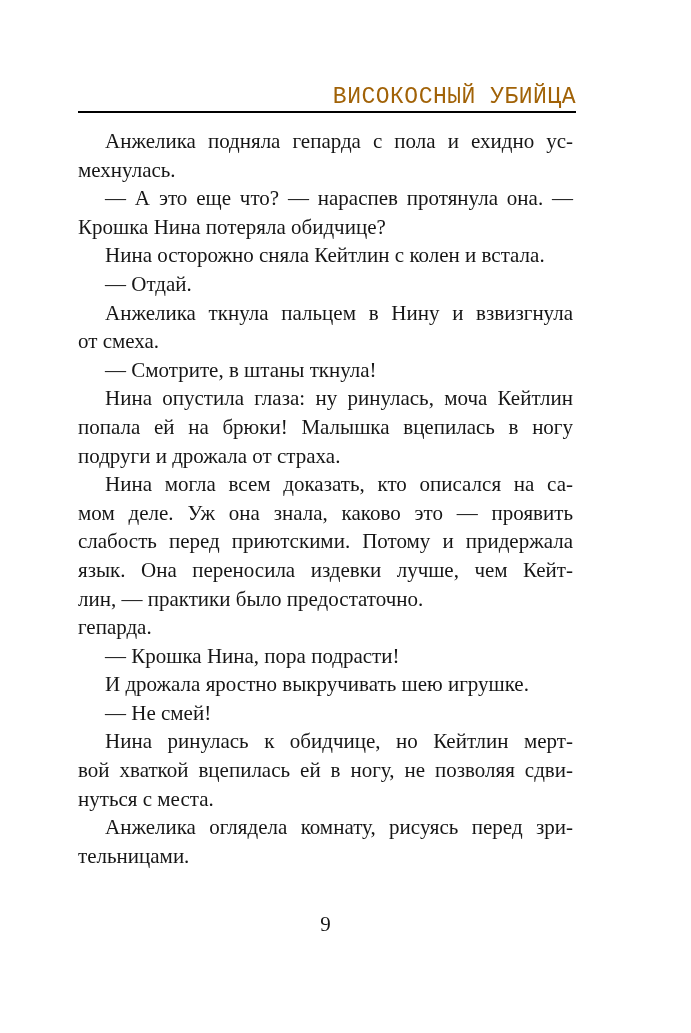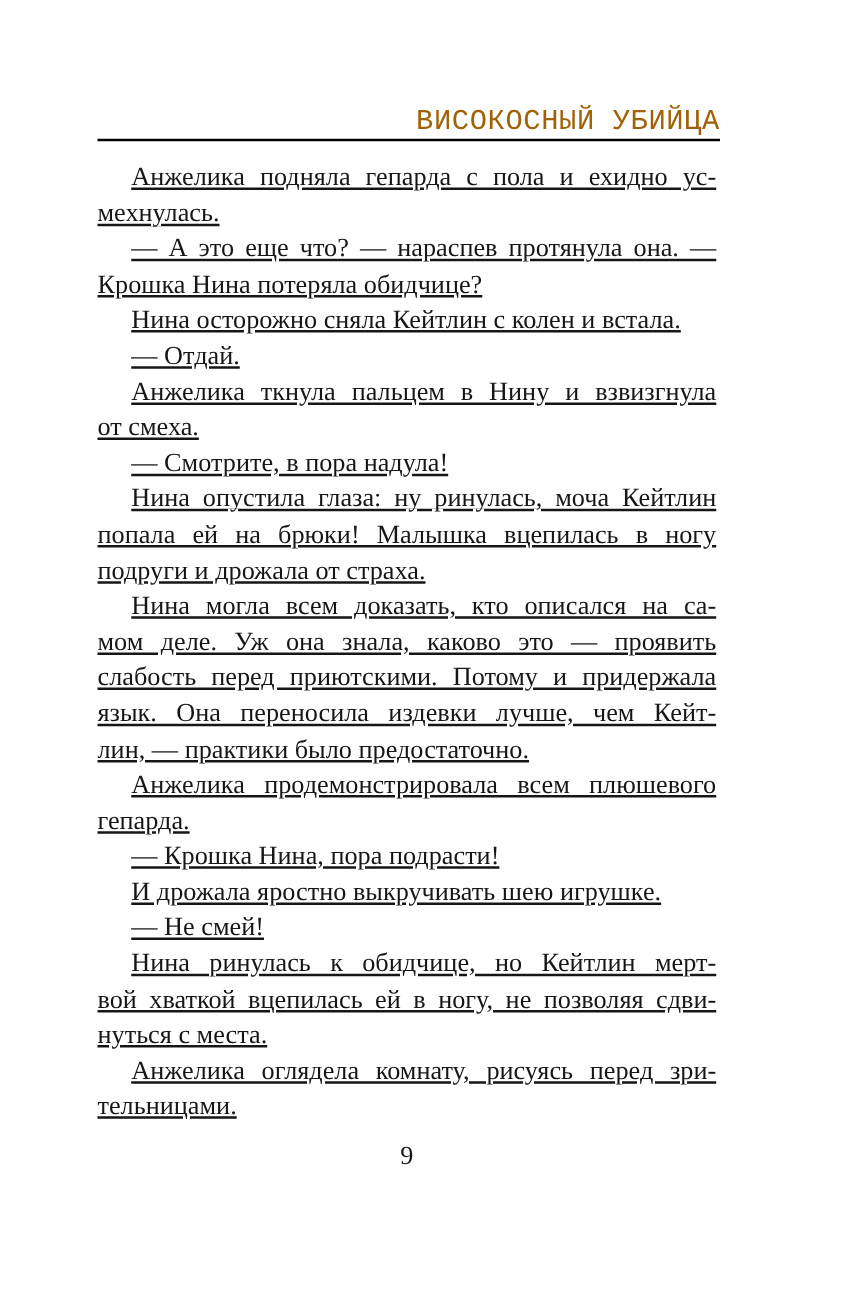--- a/index.html
+++ b/index.html
@@ -40,21 +40,20 @@
     height: 2px;
     background: #000000;
   }
   .page-body {
     position: absolute;
     left: 78px;
     top: 127px;
     width: 495px;
     font-size: 21px;
     line-height: 28.6px;
-    text-decoration: underline;
   }
   .para {
     margin: 0;
     padding: 0;
   }
   .line {
     display: block;
     white-space: normal;
   }
   .line.first {
@@ -103,36 +102,35 @@
         <span class="line first last">Нина осторожно сняла Кейтлин с колен и встала.</span>
       </p>
       <p class="para">
         <span class="line first last">— Отдай.</span>
       </p>
       <p class="para">
         <span class="line first just">Анжелика ткнула пальцем в Нину и взвизгнула</span>
         <span class="line last">от смеха.</span>
       </p>
       <p class="para">
-        <span class="line first last">— Смотрите, в пора надула!</span>
+        <span class="line first last">— Смотрите, в штаны ткнула!</span>
       </p>
       <p class="para">
         <span class="line first just">Нина опустила глаза: ну ринулась, моча Кейтлин</span>
         <span class="line just">попала ей на брюки! Малышка вцепилась в ногу</span>
         <span class="line last">подруги и дрожала от страха.</span>
       </p>
       <p class="para">
         <span class="line first just">Нина могла всем доказать, кто описался на са-</span>
         <span class="line just">мом деле. Уж она знала, каково это — проявить</span>
         <span class="line just">слабость перед приютскими. Потому и придержала</span>
         <span class="line just">язык. Она переносила издевки лучше, чем Кейт-</span>
         <span class="line last">лин, — практики было предостаточно.</span>
       </p>
       <p class="para">
-        <span class="line first just">Анжелика продемонстрировала всем плюшевого</span>
         <span class="line last">гепарда.</span>
       </p>
       <p class="para">
         <span class="line first last">— Крошка Нина, пора подрасти!</span>
       </p>
       <p class="para">
         <span class="line first last">И дрожала яростно выкручивать шею игрушке.</span>
       </p>
       <p class="para">
         <span class="line first last">— Не смей!</span>

